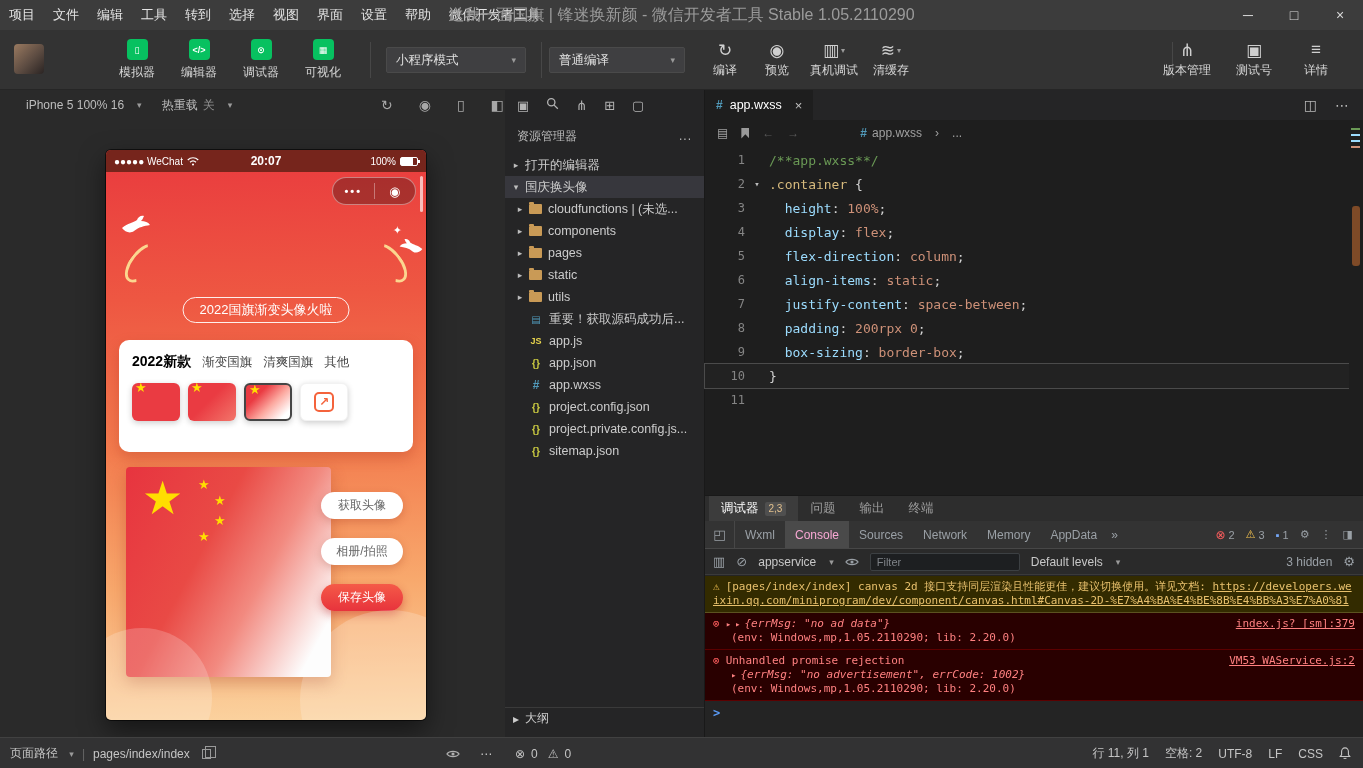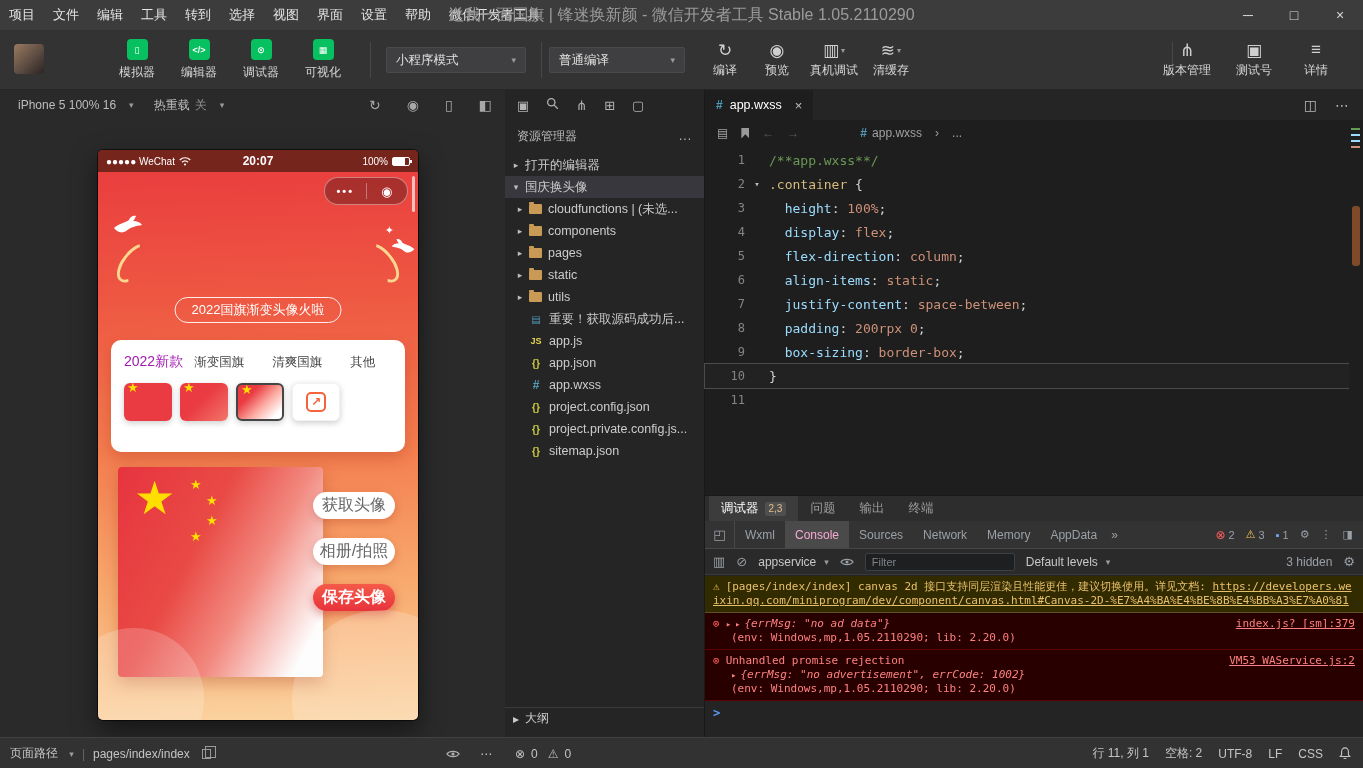--- a/index.html
+++ b/index.html
@@ -26,21 +26,21 @@
 .tb-divider{position:absolute;top:12px;width:1px;height:36px;background:#474747}
 .dd{position:absolute;top:17px;height:26px;background:#3f3f41;border:1px solid #4a4a4a;border-radius:2px;display:flex;align-items:center;justify-content:space-between;padding:0 9px;font-size:12.5px;color:#e0e0e0;cursor:pointer}
 .caret{color:#9a9a9a;font-size:9px;margin-left:8px}
 .actions{position:absolute;left:702px;top:9px;display:flex;gap:6px}
 .tb-act{min-width:46px;padding:0 4px;display:flex;flex-direction:column;align-items:center;gap:1px;cursor:pointer}
 .tb-act .ic{height:22px;font-size:17px;color:#cfcfcf;display:flex;align-items:center;gap:2px}
 .mini-caret{font-size:8px;color:#9a9a9a}
 .right-actions{position:absolute;right:24px;top:9px;display:flex;gap:16px}
 
 
-.sim-panel{position:absolute;left:8px;top:90px;width:505px;height:647px;background:#2a2a2a;border-right:5px solid #15803d}
+.sim-panel{position:absolute;left:16px;top:90px;width:505px;height:647px;background:#2a2a2a;border-right:1px solid #15803d}
 .sim-toolbar{position:absolute;top:0;left:0;right:0;height:30px;display:flex;align-items:center;padding:0 10px;gap:20px;font-size:12px;color:#bdbdbd}
 .sim-dd{display:flex;align-items:center;gap:5px;cursor:pointer;white-space:nowrap}
 .sim-icons{position:absolute;right:16px;top:0;height:30px;display:flex;gap:26px;align-items:center;color:#a8a8a8;font-size:14px}
 .phone{position:absolute;left:90px;top:60px;width:320px;height:570px;border-radius:5px;overflow:hidden;
 box-shadow:0 0 0 1px rgba(0,0,0,.6),0 10px 26px rgba(0,0,0,.5);
 background:linear-gradient(178deg,#e93a3e 0%,#ee5742 26%,#f37c4e 52%,#f8a96d 76%,#fbd3a0 100%)}
 .p-status{position:absolute;top:0;left:0;right:0;height:22px;background:#76251c;display:flex;align-items:center;padding:0 8px;color:#fff;font-size:10px;gap:4px}
 .p-status .time{position:absolute;left:50%;transform:translateX(-50%);font-weight:bold;font-size:12px}
 .p-batt{margin-left:auto;display:flex;align-items:center;gap:4px;font-size:10px}
 .batt{width:18px;height:9px;border:1px solid #fff;border-radius:2px;position:relative;background:linear-gradient(90deg,#fff 0 78%,transparent 78%)}
@@ -52,37 +52,37 @@
 .dove1{position:absolute;left:14px;top:62px;width:32px}
 .dove2{position:absolute;right:2px;top:86px;width:26px;transform:scaleX(-1)}
 .sparkle{position:absolute;right:24px;top:74px;color:#fff;font-size:11px}
 .p-title{position:absolute;top:84px;left:0;right:0;text-align:center;color:#fffdf2;font-size:31px;font-weight:800;letter-spacing:2px;text-shadow:0 3px 2px rgba(178,43,22,.55)}
 .laurel{position:absolute;width:24px;height:46px;border:3px solid #fbd68f;border-radius:50%;border-top-color:transparent;border-right-color:transparent}
 .laurel.l{left:24px;top:90px;transform:rotate(38deg)}
 .laurel.r{right:24px;top:90px;transform:rotate(-38deg) scaleX(-1)}
 .p-subtitle{position:absolute;top:147px;left:50%;transform:translateX(-50%);border:1px solid rgba(255,255,255,.9);border-radius:999px;padding:3px 16px;color:#fff;font-size:13px;white-space:nowrap}
 .p-card{position:absolute;left:13px;top:190px;width:294px;height:112px;background:#fff;border-radius:10px;box-shadow:0 6px 14px rgba(160,40,20,.28);padding:13px 13px 0}
 .card-head{display:flex;align-items:center;gap:11px;font-size:12.5px;color:#454545}
-.card-badge{color:#a21caf;font-weight:normal;font-size:14px}
+.card-badge{color:#000000;font-weight:bold;font-size:14px}
 .card-tab{cursor:pointer}
 .thumbs{display:flex;gap:8px;margin-top:12px}
 .thumb{width:48px;height:38px;border-radius:6px;position:relative;box-shadow:0 2px 6px rgba(0,0,0,.2);overflow:hidden;cursor:pointer;flex:none}
 .thumb .st{position:absolute;left:3px;top:-3px;color:#ffde00;font-size:13px}
 .thumb.t1{background:#ea3b42}
 .thumb.t2{background:linear-gradient(135deg,#ea3b42 45%,#f2766b 100%)}
 .thumb.t3{background:linear-gradient(135deg,#ea3b42 28%,#fca9a0 58%,#fff 88%);border:2px solid #454545}
 .thumb.t4{background:#fff;display:flex;align-items:center;justify-content:center;border:1px solid #f2f2f2}
 .t4-ic{width:20px;height:20px;border:2px solid #f4633c;border-radius:5px;color:#f4633c;font-size:12px;font-weight:bold;display:flex;align-items:center;justify-content:center}
 .p-flag{position:absolute;left:20px;top:317px;width:205px;height:210px;border-radius:4px;
 background:linear-gradient(118deg,#e7343f 0%,#e94a45 38%,#f28a80 62%,#fdfdfd 90%);box-shadow:0 6px 16px rgba(150,40,20,.3)}
 .p-flag .big{position:absolute;left:16px;top:4px;color:#ffde00;font-size:46px}
 .p-flag .s{position:absolute;color:#ffde00;font-size:13px}
-.p-btn{position:absolute;left:215px;width:82px;height:27px;border-radius:14px;display:flex;align-items:center;justify-content:center;font-size:16px;cursor:pointer}
+.p-btn{position:absolute;left:215px;width:82px;height:27px;border-radius:14px;display:flex;align-items:center;justify-content:center;font-size:12px;cursor:pointer}
 .p-btn.white{background:#fff;color:#666;box-shadow:0 3px 8px rgba(150,40,20,.25)}
-.p-btn.primary{background:linear-gradient(180deg,#f55a48,#e7333c);color:#fff;box-shadow:0 4px 10px rgba(190,30,30,.45);font-weight:bold}
+.p-btn.primary{background:linear-gradient(180deg,#f55a48,#e7333c);color:#fff;box-shadow:0 4px 10px rgba(190,30,30,.45);font-weight:normal}
 .p-scroll{position:absolute;right:3px;top:26px;width:3px;height:36px;border-radius:2px;background:rgba(255,255,255,.65)}
 .deco{position:absolute;border-radius:50%;background:rgba(255,255,255,.20)}
 
 
 .explorer{position:absolute;left:505px;top:90px;width:200px;height:647px;background:#252526;border-right:1px solid #191919;color:#ccc}
 .exp-toolbar{position:absolute;top:0;left:0;right:0;height:30px;display:flex;align-items:center;gap:17px;padding:0 12px;color:#b4b4b4;font-size:13px}
 .exp-toolbar span{cursor:pointer}
 .exp-header{position:absolute;top:36px;left:0;right:0;height:20px;display:flex;align-items:center;padding:0 12px;font-size:12px;color:#bbb}
 .exp-header .more{margin-left:auto;letter-spacing:1px;cursor:pointer}
 .tree{position:absolute;top:64px;left:0;right:0}
@@ -140,21 +140,21 @@
 .dt-tab{padding:0 10px;height:100%;display:flex;align-items:center;font-size:12px;color:#9aa0a6;cursor:pointer}
 .dt-tab.active{background:#4a4a4a;color:#f9a8d4}
 .dt-more{color:#9aa0a6;font-size:12px;padding:0 4px;cursor:pointer}
 .dt-right{margin-left:auto;display:flex;align-items:center;gap:11px;padding-right:10px;font-size:11px;color:#9aa0a6}
 .cnt{display:flex;align-items:center;gap:3px}
 .ic-err{color:#ff5e5e;font-size:12px}
 .ic-warn{color:#f2c14e;font-size:11px}
 .ic-info{color:#76a9fa;font-size:11px}
 .ctoolbar{position:absolute;top:53px;left:0;right:0;height:26px;background:#2a2a2a;border-bottom:1px solid #3a3a3a;display:flex;align-items:center;gap:11px;padding:0 8px;font-size:12px;color:#c8c8c8}
 .ct-ic{color:#9aa0a6;font-size:13px;cursor:pointer}
-.ct-dd{display:flex;align-items:center;cursor:pointer}
+.ct-dd{display:flex;align-items:center;gap:5px;cursor:pointer}
 .filter{width:150px;height:18px;background:#1d1f21;border:1px solid #3c4043;border-radius:2px;color:#ccc;font-size:11px;padding:0 6px;outline:none;font-family:inherit}
 .filter::placeholder{color:#7f8388}
 .ct-hidden{margin-left:auto;color:#9aa0a6}
 .cmessages{position:absolute;top:80px;left:0;right:0;bottom:0;overflow:hidden;font-family:"DejaVu Sans Mono","Liberation Mono",monospace;font-size:11px;line-height:14px}
 .cmsg{padding:4px 8px}
 .cmsg.warn{background:#332b00;color:#e8c06c;border-bottom:1px solid #5c5220}
 .cmsg.err{background:#290000;color:#ff8080;border-bottom:1px solid #5c0000}
 .crow{display:flex;align-items:flex-start}
 .src{margin-left:auto;text-decoration:underline;white-space:nowrap;padding-left:12px;cursor:pointer}
 .obj{font-style:italic}
@@ -318,21 +318,21 @@
         </svg>
       <span class="sparkle">✦</span>
 
       <div class="laurel l"></div>
       <div class="laurel r"></div>
       <div class="p-subtitle">2022国旗渐变头像火啦</div>
 
       <div class="p-card">
         <div class="card-head">
           <span class="card-badge">2022新款</span>
-          <span id="cardTabs" style="display:flex;gap:28px">
+          <span id="cardTabs" style="display:flex;gap:11px">
               <span class="card-tab">渐变国旗</span>
               <span class="card-tab">清爽国旗</span>
               <span class="card-tab">其他</span>
             </span>
         </div>
         <div class="thumbs" id="thumbs">
             <div class="thumb t1">
               <span class="st">★</span>
             </div>
             <div class="thumb t2">

